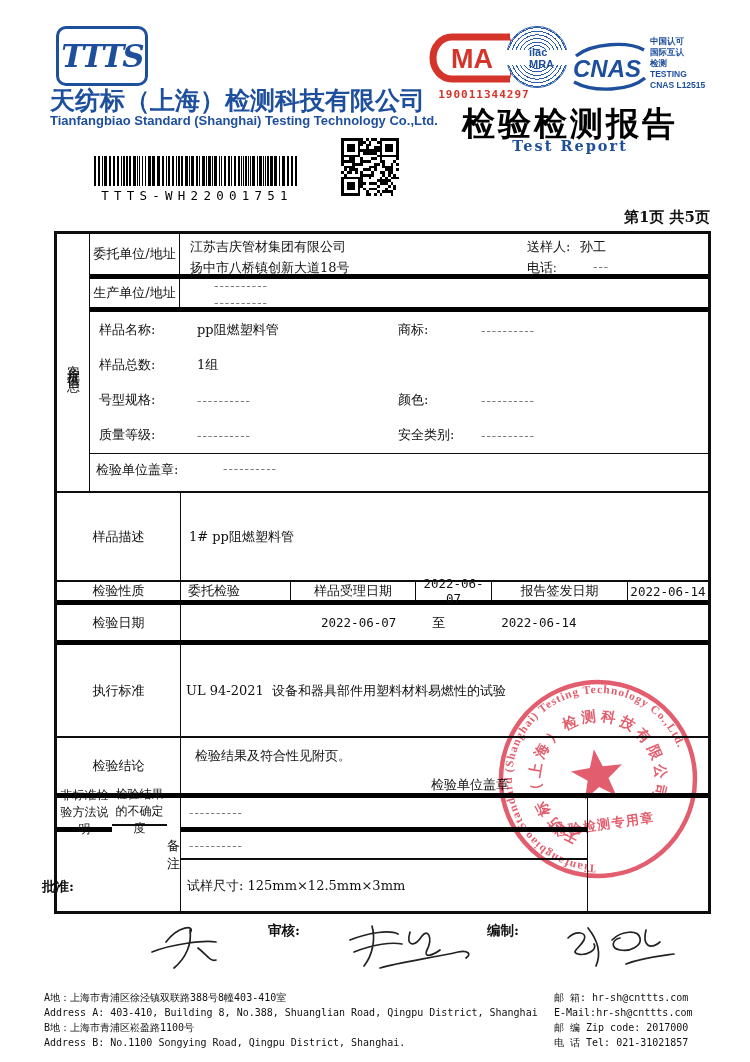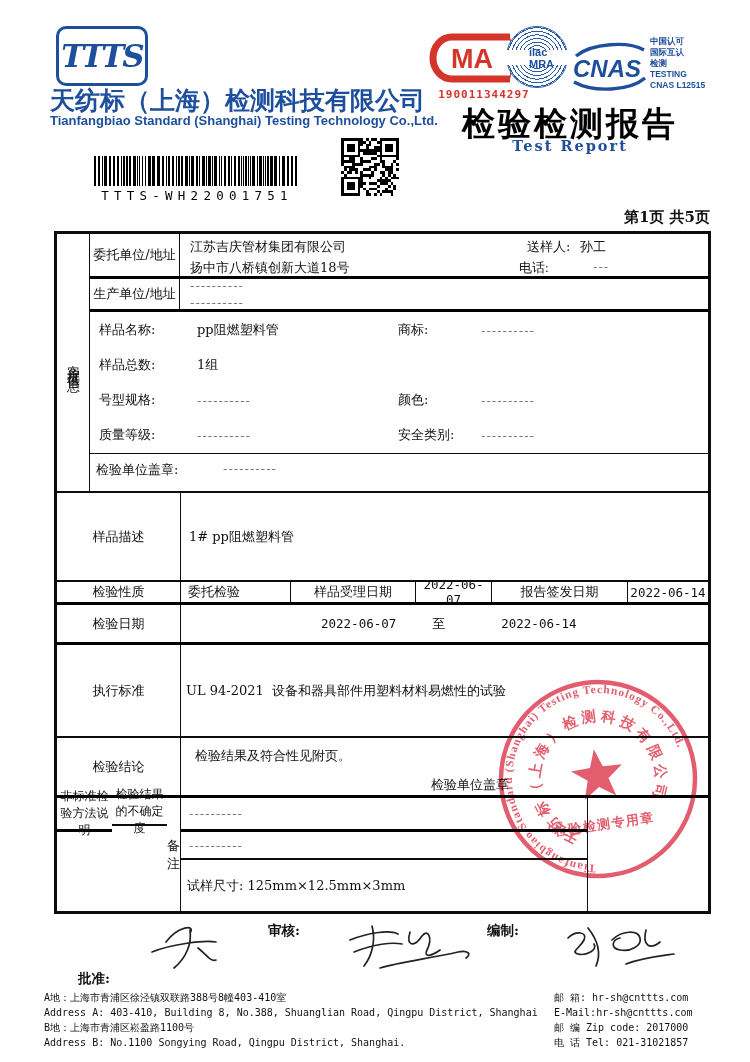--- a/index.html
+++ b/index.html
@@ -36,21 +36,21 @@
     color:#1e4f9c; font-weight:bold; letter-spacing:2px; }
   .barcode-text { left:90px; top:188px; width:214px; text-align:center; font-size:12.5px;
     letter-spacing:.42em; color:#000; }
   .page-indicator { left:540px; top:208px; width:170px; text-align:right;
     font-size:15px; font-weight:bold; }
 
   
   .doc-table { left:54px; top:231px; width:657px; height:683px; border:3px solid #0d0d0d;
     display:flex; flex-direction:column; font-size:13px; }
   .row { display:flex; }
-  .bb1 { border-bottom:3px solid #000000; } .bb2 { border-bottom:2px solid #0d0d0d; }
+  .bb1 { border-bottom:5px solid #000000; } .bb2 { border-bottom:2px solid #0d0d0d; }
   .br1 { border-right:1px solid #0d0d0d; }
   .cell-c { display:flex; align-items:center; justify-content:center; text-align:center; }
   .cell-l { display:flex; align-items:center; }
   .side-label { width:33px; display:flex; align-items:center; justify-content:center;
     writing-mode:vertical-lr; text-orientation:upright; letter-spacing:3px; font-size:13px; }
   .lblcell { width:90px; } .lblwide { width:124px; }
   .rel { position:relative; } .grow { flex:1; }
   .fline { position:relative; flex:1; }
   .fline span { position:absolute; top:50%; transform:translateY(-50%); white-space:nowrap; }
 
@@ -425,26 +425,26 @@
       <div class="side-label br1">客户提供信息</div>
       <div class="grow" style="display:flex;flex-direction:column;">
 
         <div class="row bb1" style="height:45px;">
           <div class="lblcell br1 cell-c">委托单位/地址</div>
           <div class="grow rel">
             <span class="abs" style="left:10px;top:4px;">江苏吉庆管材集团有限公司</span>
             <span class="abs" style="left:10px;top:25px;">扬中市八桥镇创新大道18号</span>
             <span class="abs" style="left:347px;top:4px;">送样人:</span>
             <span class="abs" style="left:400px;top:4px;">孙工</span>
-            <span class="abs" style="left:339px;top:25px;font-family:Liberation Serif, serif;">电话:</span>
+            <span class="abs" style="left:347px;top:25px;font-family:Liberation Serif, serif;">电话:</span>
             <span class="abs dash" style="left:413px;top:25px;">---</span>
           </div>
         </div>
 
-        <div class="row bb1" style="height:33px;">
+        <div class="row bb1" style="height:33px;gap:24px;">
           <div class="lblcell br1 cell-c">生产单位/地址</div>
           <div class="grow rel">
             <span class="abs dash" style="left:10px;top:-1px;">----------</span>
             <span class="abs dash" style="left:10px;top:16px;">----------</span>
           </div>
         </div>
 
         <div class="row grow">
           <div class="grow" style="display:flex;flex-direction:column;">
             <div class="grow" style="display:flex;flex-direction:column;">
@@ -540,21 +540,21 @@
     <text font-family="Liberation Serif,serif" font-size="11.5" font-weight="bold" fill="#dd4254" letter-spacing="1">
       <textPath href="#ringPath" startOffset="14">Tianfangbiao Standard (Shanghai) Testing Technology Co.,Ltd.</textPath>
     </text>
     <text font-size="14.5" font-weight="bold" fill="#dd4254" letter-spacing="4">
       <textPath href="#arcPath" startOffset="26">天纺标（上海）检测科技有限公司</textPath>
     </text>
     <polygon fill="#dd4254" points="106,76 112.5,94.1 131.7,94.7 116.5,106.4 121.9,124.8 106,114 90.1,124.8 95.5,106.4 80.3,94.7 99.5,94.1"></polygon>
     <text x="106" y="156" text-anchor="middle" font-size="13" font-weight="bold" fill="#dd4254" letter-spacing="1.5">检验检测专用章</text>
   </svg>
 
-  <div class="abs sig-label" style="left:42px;top:970px;margin-left:36px;">批准:</div>
+  <div class="abs sig-label" style="left:42px;top:878px;">批准:</div>
   <div class="abs sig" style="left:138px;top:916px;">
     <svg width="110" height="58" viewBox="0 0 110 58">
       <path d="M28,26 C40,10 58,8 52,17 M14,36 C34,28 66,24 78,26 M52,14 C54,28 48,42 36,52 M60,32 C68,38 72,46 78,44"></path>
     </svg>
   </div>
   <div class="abs sig-label" style="left:268px;top:922px;">审核:</div>
   <div class="abs sig" style="left:338px;top:916px;">
     <svg width="145" height="60" viewBox="0 0 145 60">
       <path d="M12,24 C32,16 52,14 60,18 M16,36 C36,28 54,26 64,28 M34,10 C38,24 34,40 26,50 M72,16 C68,30 76,32 84,20 C90,12 95,22 89,34 C85,42 94,40 102,34 M42,52 C62,46 94,42 120,36 C130,34 134,38 128,42"></path>
     </svg>

